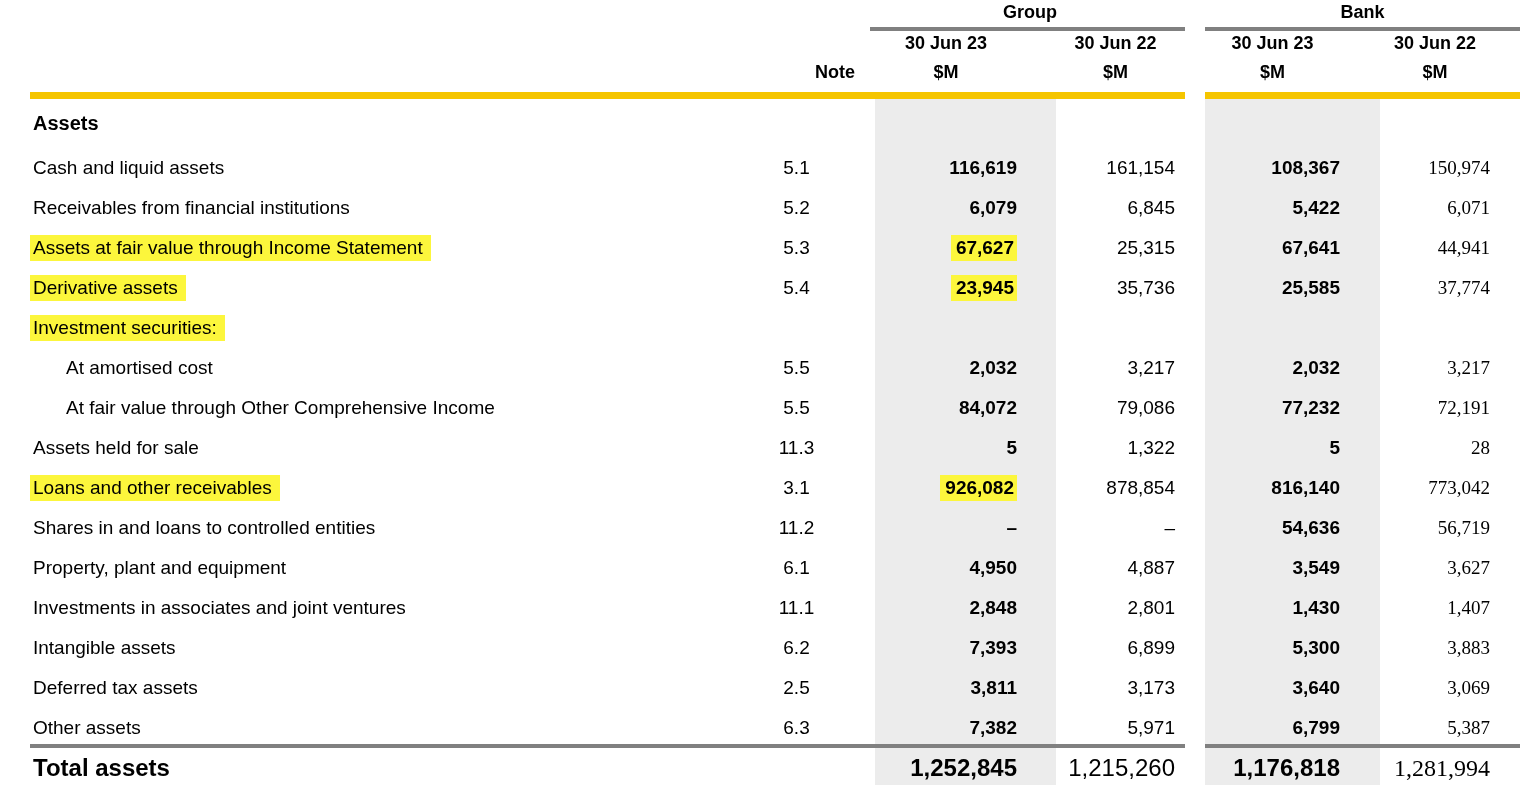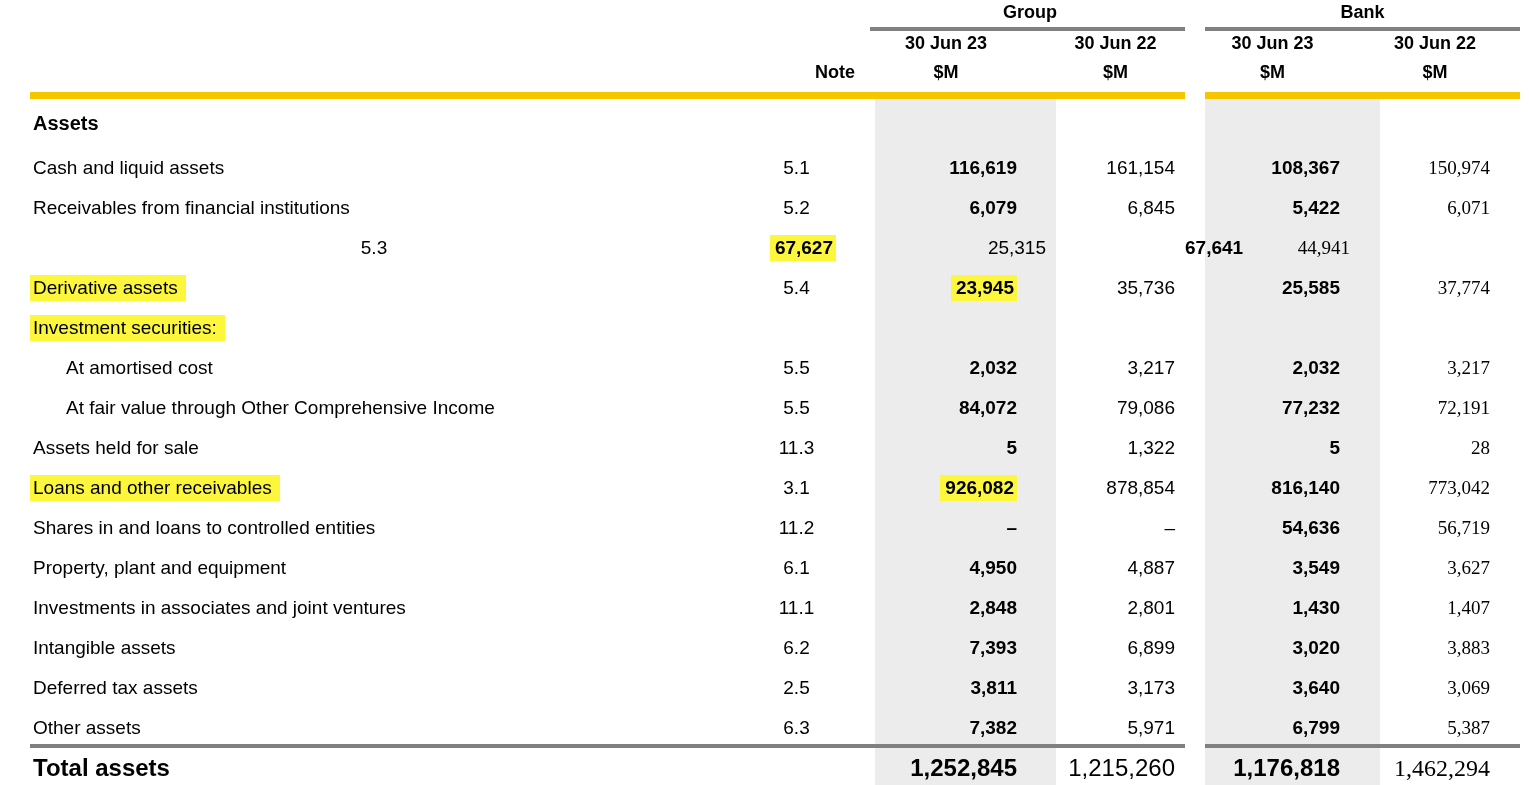--- a/index.html
+++ b/index.html
@@ -108,20 +108,21 @@
       <div class="c label"><span>Receivables from financial institutions</span></div>
       <div class="c note">5.2</div>
       <div class="c num g23"><span>6,079</span></div>
       <div class="c num g22">6,845</div>
       <div class="c"></div>
       <div class="c num b23">5,422</div>
       <div class="c num b22">6,071</div>
     </div>
 
     <div class="trow">
+      <div class="c label"><span class="hl">Assets at fair value through Income Statement</span></div>
       <div class="c note">5.3</div>
       <div class="c num g23"><span class="hl-num">67,627</span></div>
       <div class="c num g22">25,315</div>
       <div class="c"></div>
       <div class="c num b23">67,641</div>
       <div class="c num b22">44,941</div>
     </div>
 
     <div class="trow">
       <div class="c label"><span class="hl">Derivative assets</span></div>
@@ -212,21 +213,21 @@
       <div class="c num b23">1,430</div>
       <div class="c num b22">1,407</div>
     </div>
 
     <div class="trow">
       <div class="c label"><span>Intangible assets</span></div>
       <div class="c note">6.2</div>
       <div class="c num g23">7,393</div>
       <div class="c num g22">6,899</div>
       <div class="c"></div>
-      <div class="c num b23">3,020</div>
+      <div class="c num b23">5,300</div>
       <div class="c num b22">3,883</div>
     </div>
 
     <div class="trow">
       <div class="c label"><span>Deferred tax assets</span></div>
       <div class="c note">2.5</div>
       <div class="c num g23">3,811</div>
       <div class="c num g22">3,173</div>
       <div class="c"></div>
       <div class="c num b23">3,640</div>
@@ -243,17 +244,17 @@
       <div class="c num b22">5,387</div>
     </div>
 
     <div class="trow total">
       <div class="c label">Total assets</div>
       <div class="c note"></div>
       <div class="c num g23">1,252,845</div>
       <div class="c num g22">1,215,260</div>
       <div class="c"></div>
       <div class="c num b23">1,176,818</div>
-      <div class="c num b22">1,462,294</div>
+      <div class="c num b22">1,281,994</div>
     </div>
 
   </div>
 </div>
 
 </body></html>

